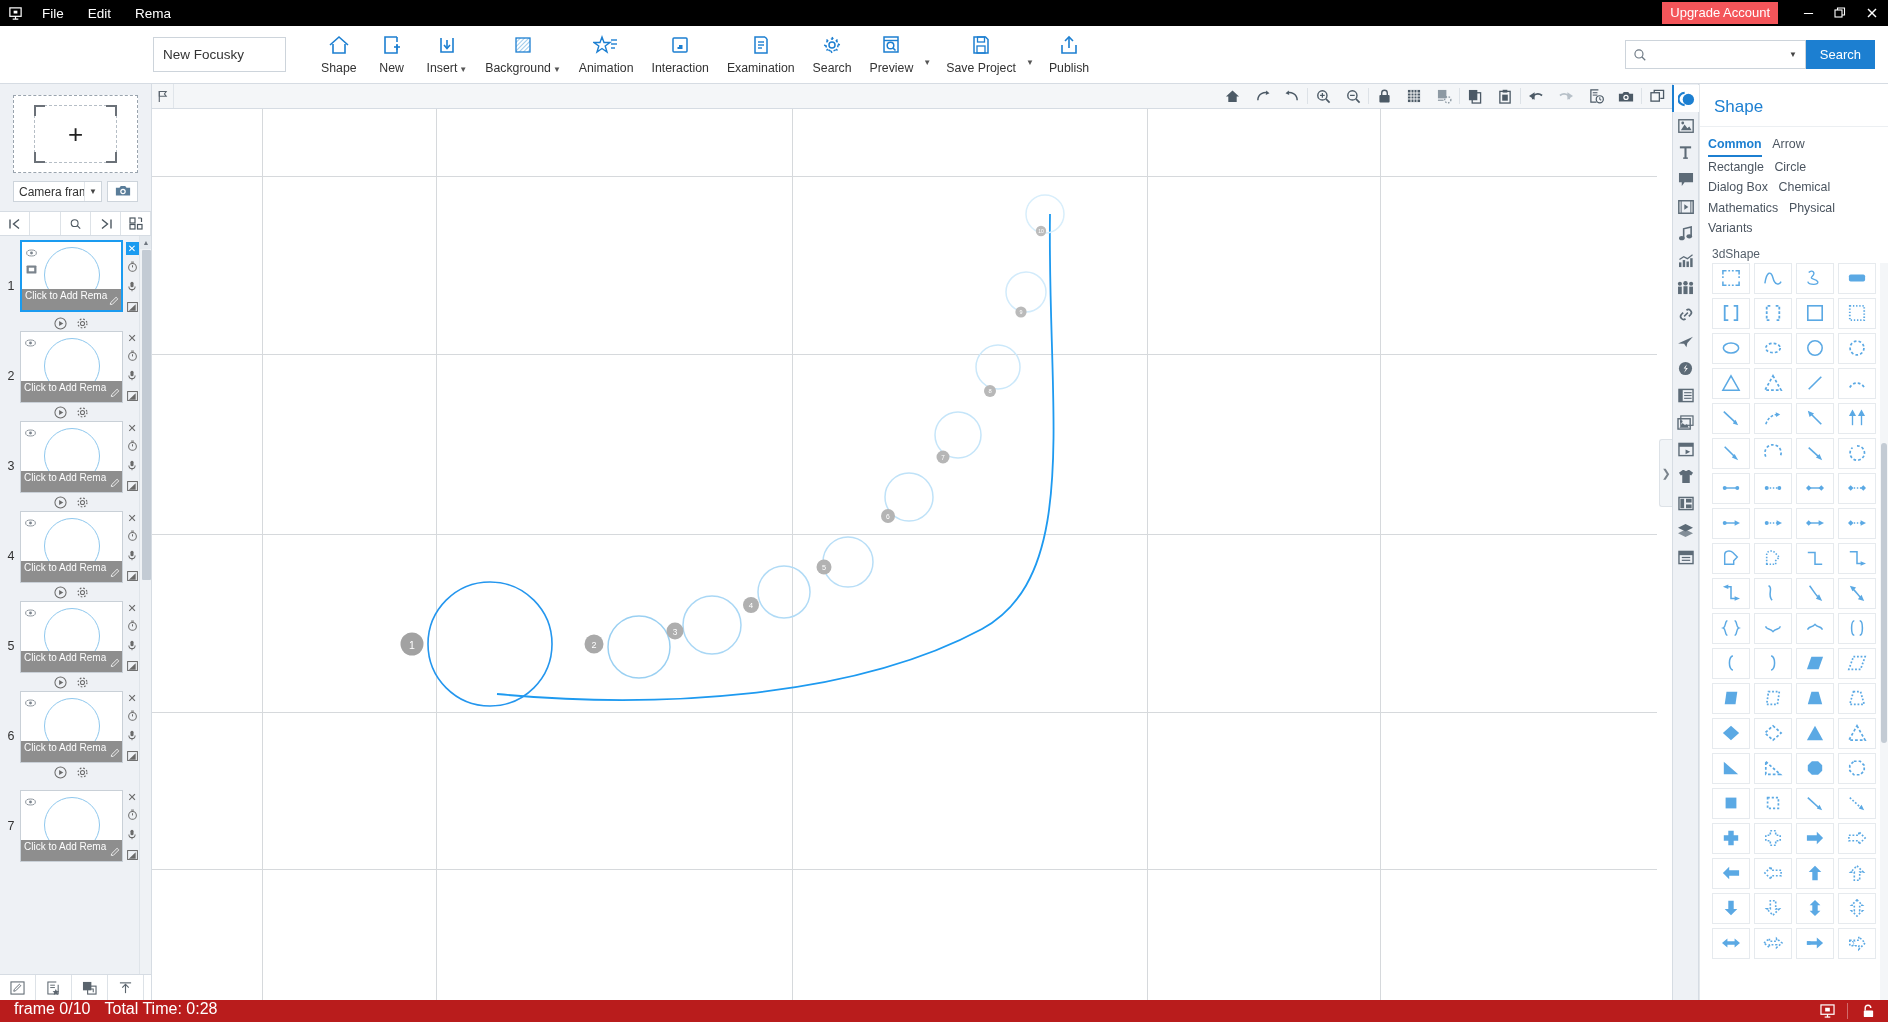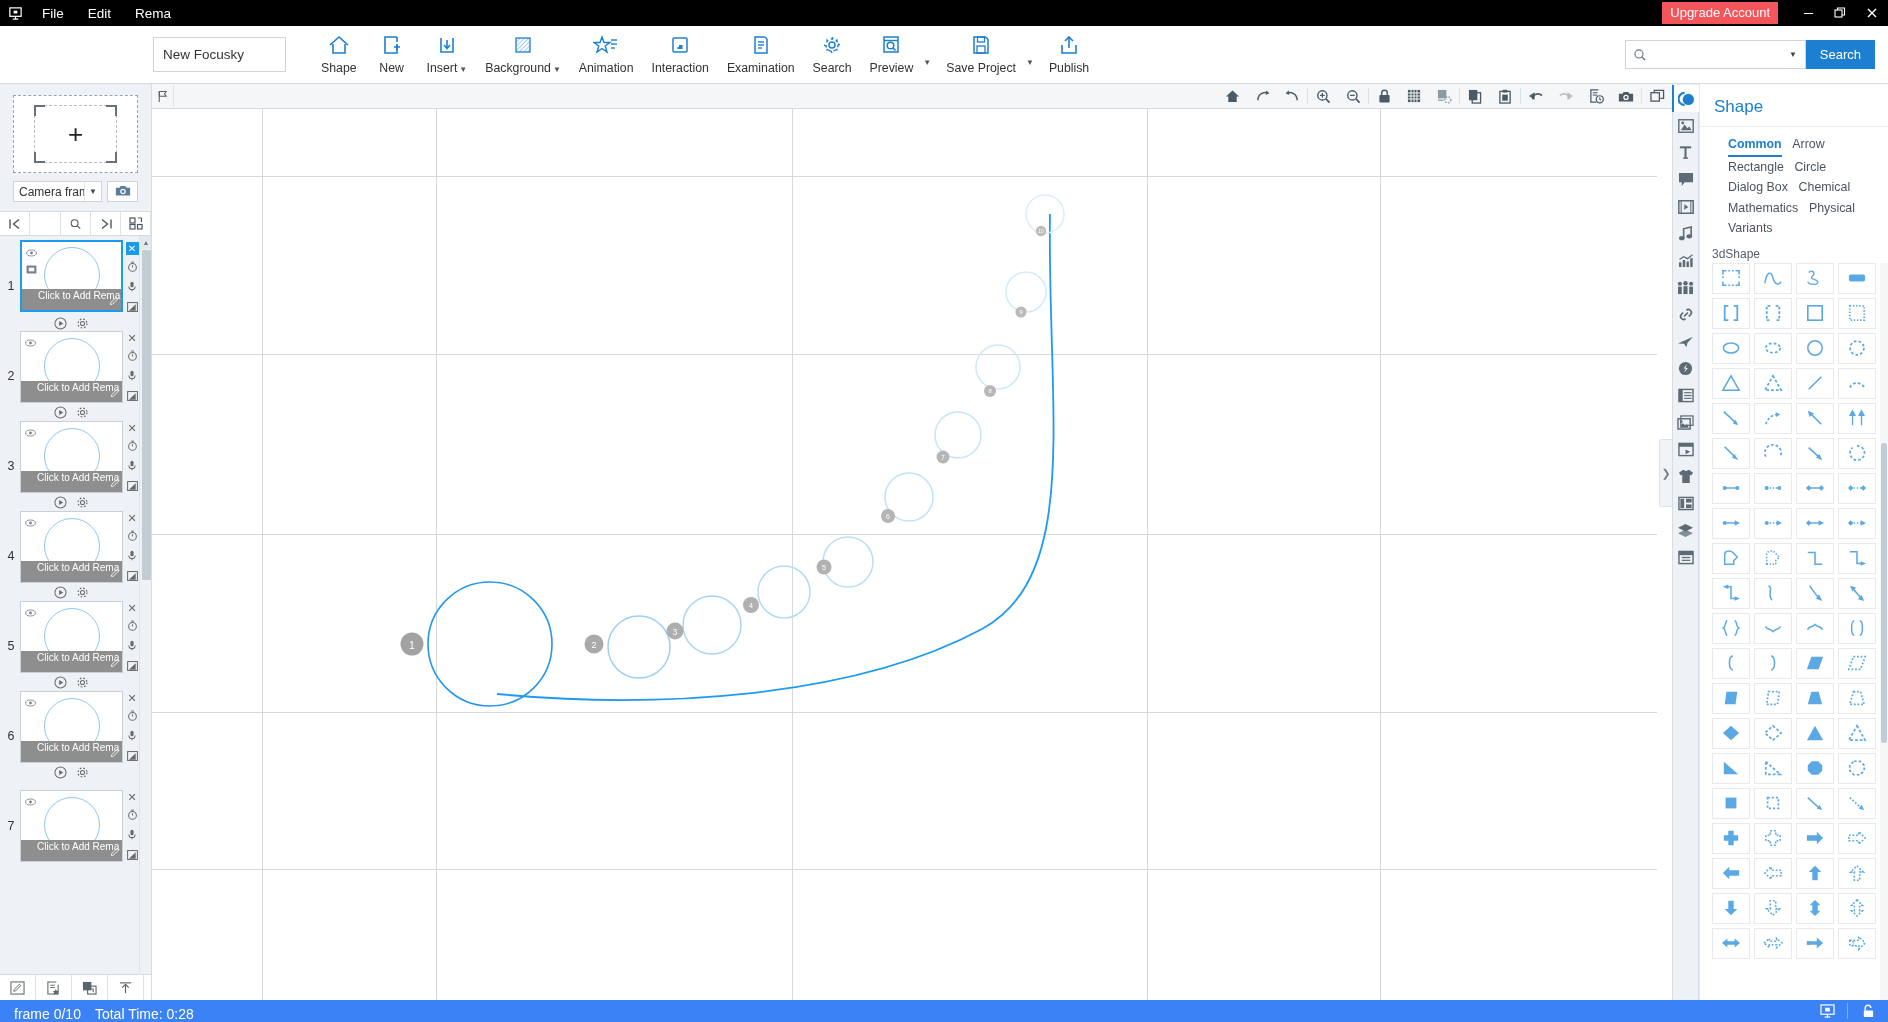--- a/index.html
+++ b/index.html
@@ -140,21 +140,21 @@
   .thumb.sel { border: 2px solid #1a9bf0; }
   .thumb-circle {
     position: absolute; left: 50%; top: 49%; transform: translate(-50%,-50%);
     width: 56px; height: 56px; border: 1px solid #8fc8ee; border-radius: 50%;
   }
   .t-eye { position: absolute; left: 4px; top: 3px; }
   .t-sq  { position: absolute; left: 4px; top: 20px; }
   .t-cap {
     position: absolute; left: 0; right: 0; bottom: 0; height: 21px;
     background: #8e8e8e; color: #fff; font-size: 10px; line-height: 14px;
-    padding-left: 16px; white-space: nowrap; overflow: hidden;
+    padding-left: 3px; white-space: nowrap; overflow: hidden;
   }
   .t-pen { position: absolute; right: 2px; bottom: 1px; }
   .thumb-right {
     width: 14px; display: flex; flex-direction: column; align-items: center;
     gap: 5px; padding-top: 2px; margin-left: 2px;
   }
   .t-x { font-size: 11px; color: #6a6a6a; cursor: pointer; line-height: 11px; }
   .t-x.sel { background:#1a9bf0; color:#fff; width:13px; height:13px;
     text-align:center; line-height:13px; font-size:10px; }
   .thumb-below { display: flex; gap: 9px; justify-content: center; margin-top: 2px; }
@@ -220,41 +220,41 @@
 
   
   .right {
     width: 189px; flex: 0 0 189px; background: #fff; display: flex; flex-direction: column;
     border-left: 1px solid #e4e8ec;
   }
   .shape-title {
     font-size: 17px; color: #1c7fd1; padding: 13px 0 9px 14px;
     border-bottom: 1px solid #eceff2;
   }
-  .shape-tabs { padding: 7px 10px 6px 28px; line-height: 19.5px; }
+  .shape-tabs { padding: 7px 10px 6px 8px; line-height: 19.5px; }
   .st { font-size: 12.4px; color: #4b5560; margin-right: 7px; cursor: pointer;
         display:inline-block; white-space:nowrap; }
   .st.active { color: #1c7fd1; font-weight: bold; border-bottom: 2px solid #1c7fd1; }
   .shape-group-label { font-size: 12px; color: #55606b; padding: 2px 0 2px 12px; }
   .shape-grid-wrap { flex: 1; overflow: hidden; display:flex; }
   .shape-grid {
     flex:1; display: grid; grid-template-columns: repeat(4, 1fr);
     gap: 4px; padding: 0 4px 0 12px; align-content: start;
   }
   .shape-cell {
     height: 31px; border: 1px solid #e6eaee; background: #fff;
     display: flex; align-items: center; justify-content: center; cursor: pointer;
   }
   .right-sb { width:8px; background:#f4f6f8; }
   .right-sb-thumb { width:6px; margin:1px; background:#c3cbd4; border-radius:3px; }
 
   
   .statusbar {
-    height: 22px; flex: 0 0 22px; background: #3b82f6; color: #fff;
-    display: flex; align-items: flex-end; font-size: 14px;
+    height: 22px; flex: 0 0 22px; background: #b91c1c; color: #fff;
+    display: flex; align-items: flex-start; font-size: 16px;
   }
   .sb-item { margin-left: 14px; }
   .sb-right { margin-left: auto; display: flex; align-items: stretch; height: 22px; }
   .sb-ico { width: 40px; display:flex; align-items:center; justify-content:center; cursor:pointer;}
   .sb-divider { width:1px; background:rgba(255,255,255,.35); margin:3px 0; }
 </style>
 </head>
 <body>
 
 <div id="app">

